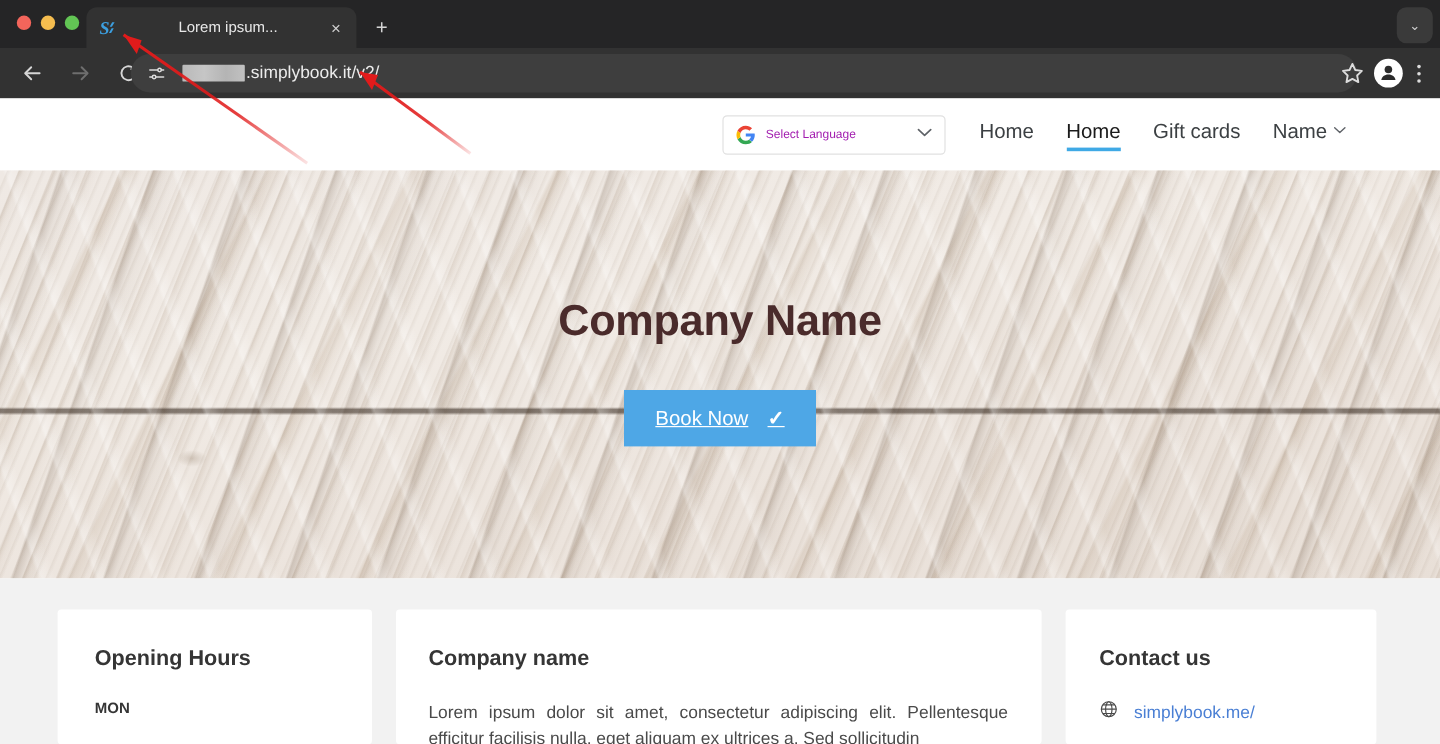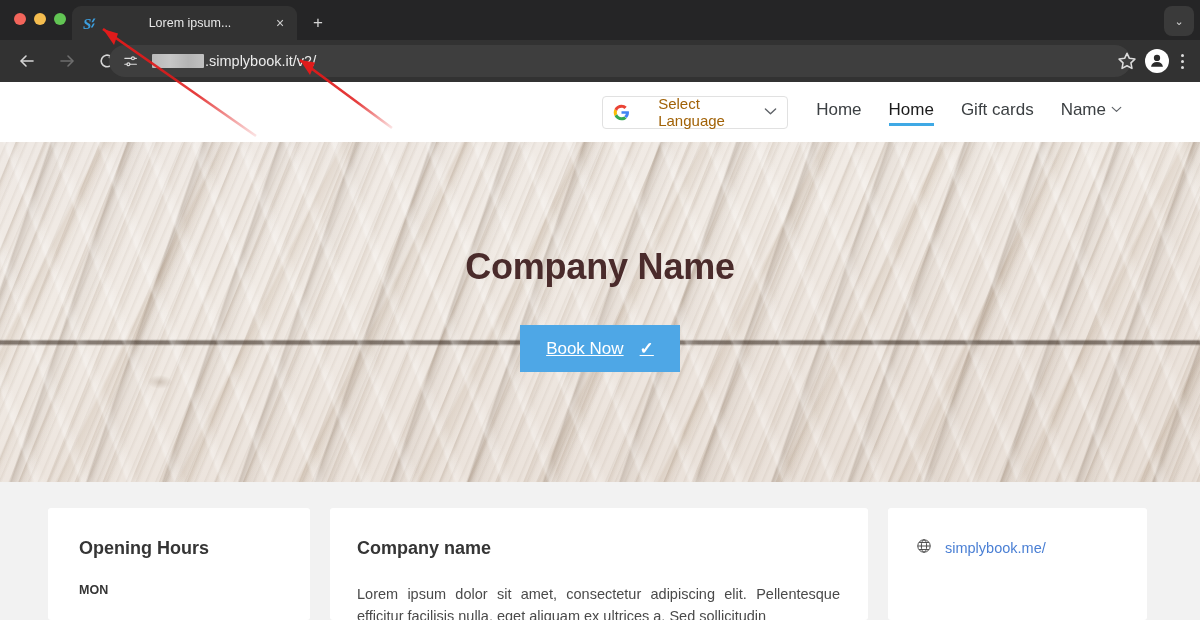--- a/index.html
+++ b/index.html
@@ -164,21 +164,21 @@
     display: flex; align-items: center;
     width: 186px; height: 33px;
     background: #ffffff;
     border: 1px solid #e1e1e1;
     border-radius: 4px;
     padding: 0 10px;
     margin-right: 28px;
     cursor: pointer;
   }
   .g-logo { width: 17px; height: 17px; flex: 0 0 17px; margin-right: 8px; }
-  .lang-label { flex: 1 1 auto; font-size: 15px; color: #a16207; margin-left: 20px; }
+  .lang-label { flex: 1 1 auto; font-size: 10px; color: #a21caf; }
   .lang-caret { color: #5f6368; font-size: 11px; }
 
   .site-nav { display: flex; align-items: center; gap: 27px; }
   .nav-link {
     position: relative;
     font-size: 17px; color: #3c4043;
     cursor: pointer;
     padding-bottom: 5px;
     display: inline-flex; align-items: center; gap: 5px;
   }
@@ -464,20 +464,21 @@
             <span class="hours-day">MON</span>
           </div>
         </div>
 
         <div class="card company">
           <div class="card-title">Company name</div>
           <div class="company-text">Lorem ipsum dolor sit amet, consectetur adipiscing elit. Pellentesque efficitur facilisis nulla, eget aliquam ex ultrices a. Sed sollicitudin</div>
         </div>
 
         <div class="card contact">
+          <div class="card-title">Contact us</div>
           <div class="contact-row">
             <span class="globe-icon">
               <svg width="16" height="16" viewBox="0 0 18 18" fill="none" stroke="#4a4a4a" stroke-width="1.1">
                 <circle cx="9" cy="9" r="7"></circle>
                 <ellipse cx="9" cy="9" rx="3" ry="7"></ellipse>
                 <path d="M2 9 H16"></path>
                   <path d="M3.4 5 H14.6"></path>
                   <path d="M3.4 13 H14.6"></path>
               </svg>
             </span>

